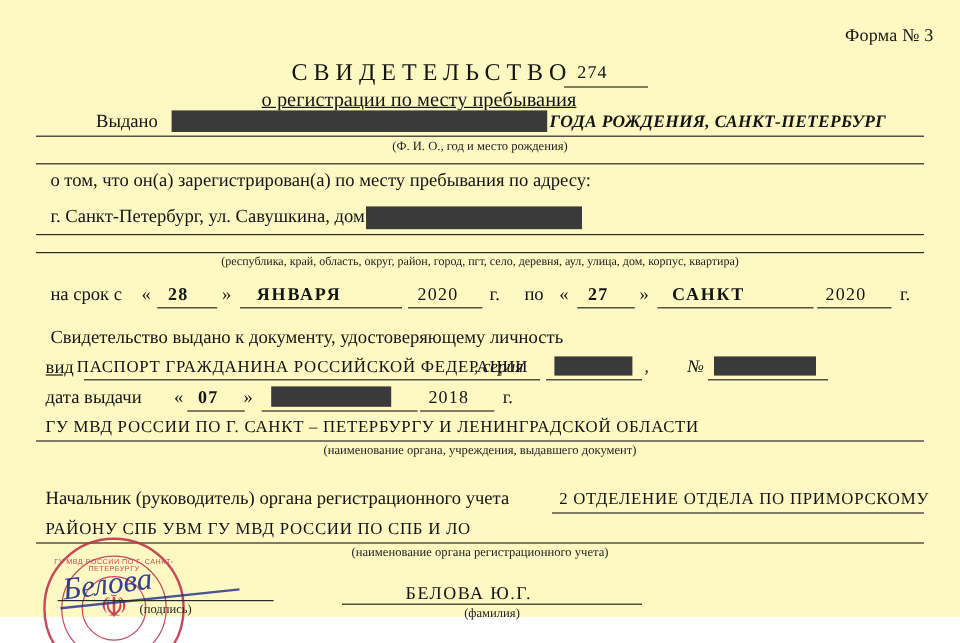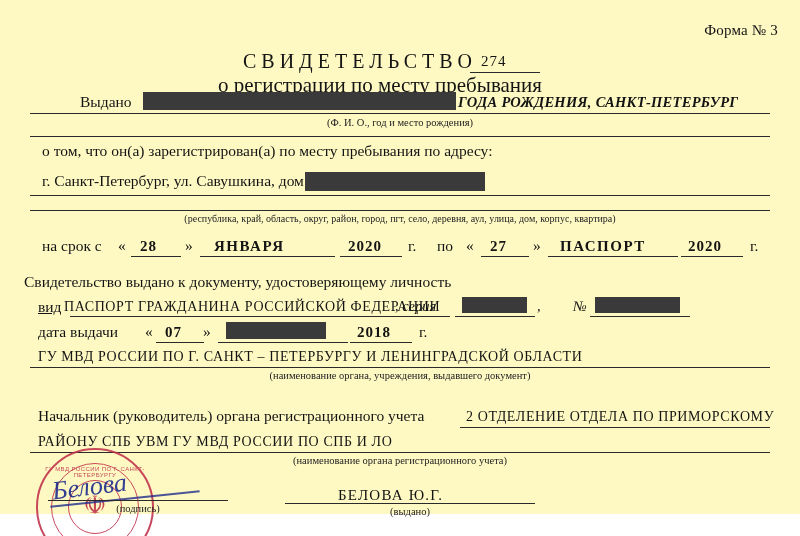--- a/index.html
+++ b/index.html
@@ -47,21 +47,22 @@
   .form-no {
     font-size: 15px;
     letter-spacing: 0.2px;
   }
   .title-main {
     font-size: 20px;
     letter-spacing: 5px;
     font-weight: 400;
   }
   .title-sub {
-    font-size: 21px;
+    font-size: 17px;
+    text-decoration: underline;
   }
   .num-274 {
     font-size: 15px;
     letter-spacing: 1px;
   }
   .body-line {
     font-size: 15.5px;
   }
   .small-body {
     font-size: 14.5px;
@@ -78,21 +79,21 @@
     letter-spacing: 1px;
   }
   .month-word {
     font-size: 15px;
     font-weight: 700;
     letter-spacing: 1.5px;
     text-align: right;
   }
   .year-num {
     font-size: 15px;
-    font-weight: 700;
+    font-weight: 400;
     letter-spacing: 1px;
   }
   
   .stamp {
     position: absolute;
     width: 118px;
     height: 118px;
     border: 2.5px solid #c0304a;
     border-radius: 50%;
     opacity: 0.88;
@@ -198,27 +199,27 @@
   <div class="rule" style="left:200px; top:256px; width:135px;"></div>
   <div class="txt year-num" style="left:348px; top:238px;">2020</div>
   <div class="rule" style="left:340px; top:256px; width:62px;"></div>
   <div class="txt body-line" style="left:408px; top:237px;">г.</div>
 
   <div class="txt body-line" style="left:437px; top:237px;">по</div>
   <div class="txt body-line" style="left:466px; top:237px;">«</div>
   <div class="txt date-num" style="left:490px; top:238px;">27</div>
   <div class="txt body-line" style="left:533px; top:237px;">»</div>
   <div class="rule" style="left:481px; top:256px; width:48px;"></div>
-  <div class="txt month-word" style="left:560px; top:238px;">ПАСПОРТ</div>
+  <div class="txt month-word" style="left:560px; top:238px;">САНКТ</div>
   <div class="rule" style="left:548px; top:256px; width:130px;"></div>
   <div class="txt year-num" style="left:688px; top:238px;">2020</div>
   <div class="rule" style="left:681px; top:256px; width:62px;"></div>
   <div class="txt body-line" style="left:750px; top:237px;">г.</div>
 
-  <div class="txt body-line" style="left:24px; top:273px;">Свидетельство выдано к документу, удостоверяющему личность</div>
+  <div class="txt body-line" style="left:42px; top:273px;">Свидетельство выдано к документу, удостоверяющему личность</div>
 
   <div class="txt body-line" style="left:38px; top:298px;text-decoration:underline;">вид</div>
   <div class="txt mono-spread" style="left:64px; top:299px;">ПАСПОРТ ГРАЖДАНИНА РОССИЙСКОЙ ФЕДЕРАЦИИ</div>
   <div class="rule" style="left:70px; top:316px; width:380px;"></div>
   <div class="txt small-body" style="left:395px; top:298px;">, серия</div>
   <div class="redact" style="left:462px; top:297px; width:65px; height:16px;"></div>
   <div class="rule" style="left:455px; top:316px; width:80px;"></div>
   <div class="txt small-body" style="left:537px; top:298px;">,</div>
   <div class="txt small-body" style="left:573px; top:298px;">№</div>
   <div class="redact" style="left:595px; top:297px; width:85px; height:16px;"></div>
@@ -255,15 +256,15 @@
   </div>
 
   <div class="signature" style="left:52px; top:472px;">Белова</div>
   <div class="sig-stroke" style="left:50px; top:498px; width:150px;"></div>
 
   <div class="rule" style="left:48px; top:500px; width:180px;"></div>
   <div class="caption" style="left:48px; top:503px; width:180px;">(подпись)</div>
 
   <div class="txt name-caps" style="left:338px; top:487px;">БЕЛОВА Ю.Г.</div>
   <div class="rule" style="left:285px; top:503px; width:250px;"></div>
-  <div class="caption" style="left:285px; top:506px; width:250px;">(выдано)</div>
+  <div class="caption" style="left:285px; top:506px; width:250px;">(фамилия)</div>
 
 </div>
 
 </body></html>

